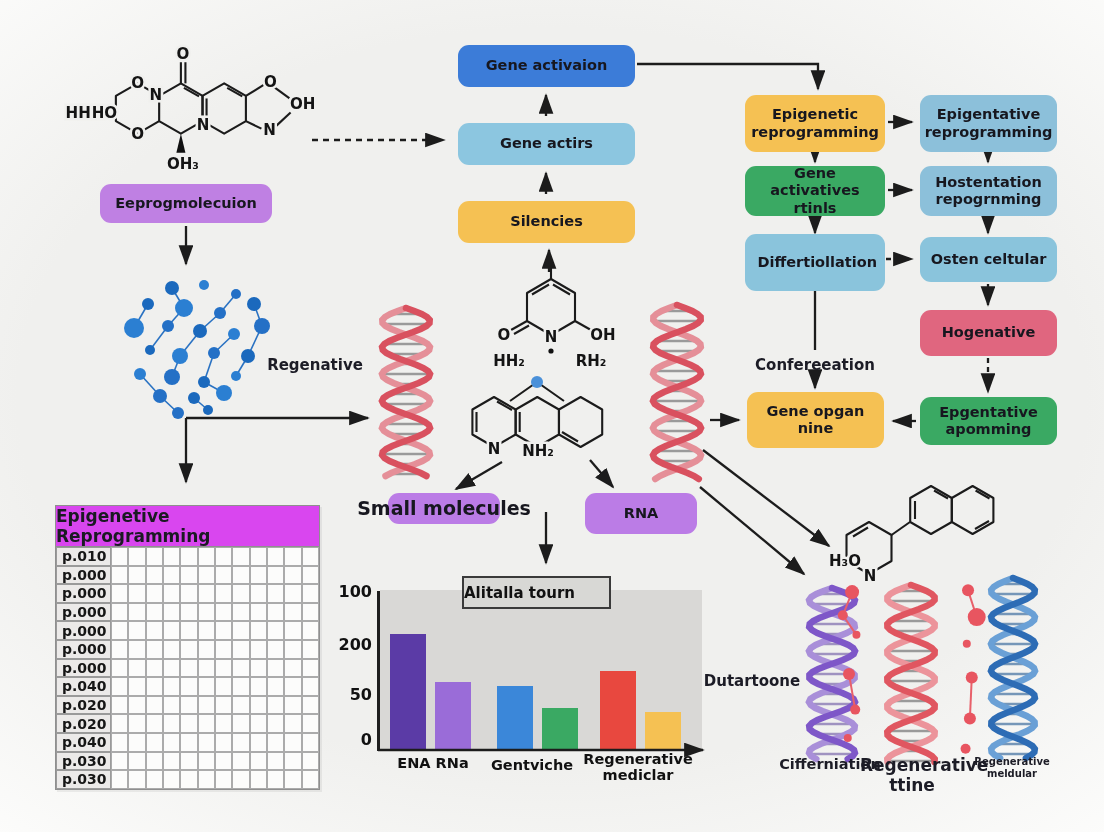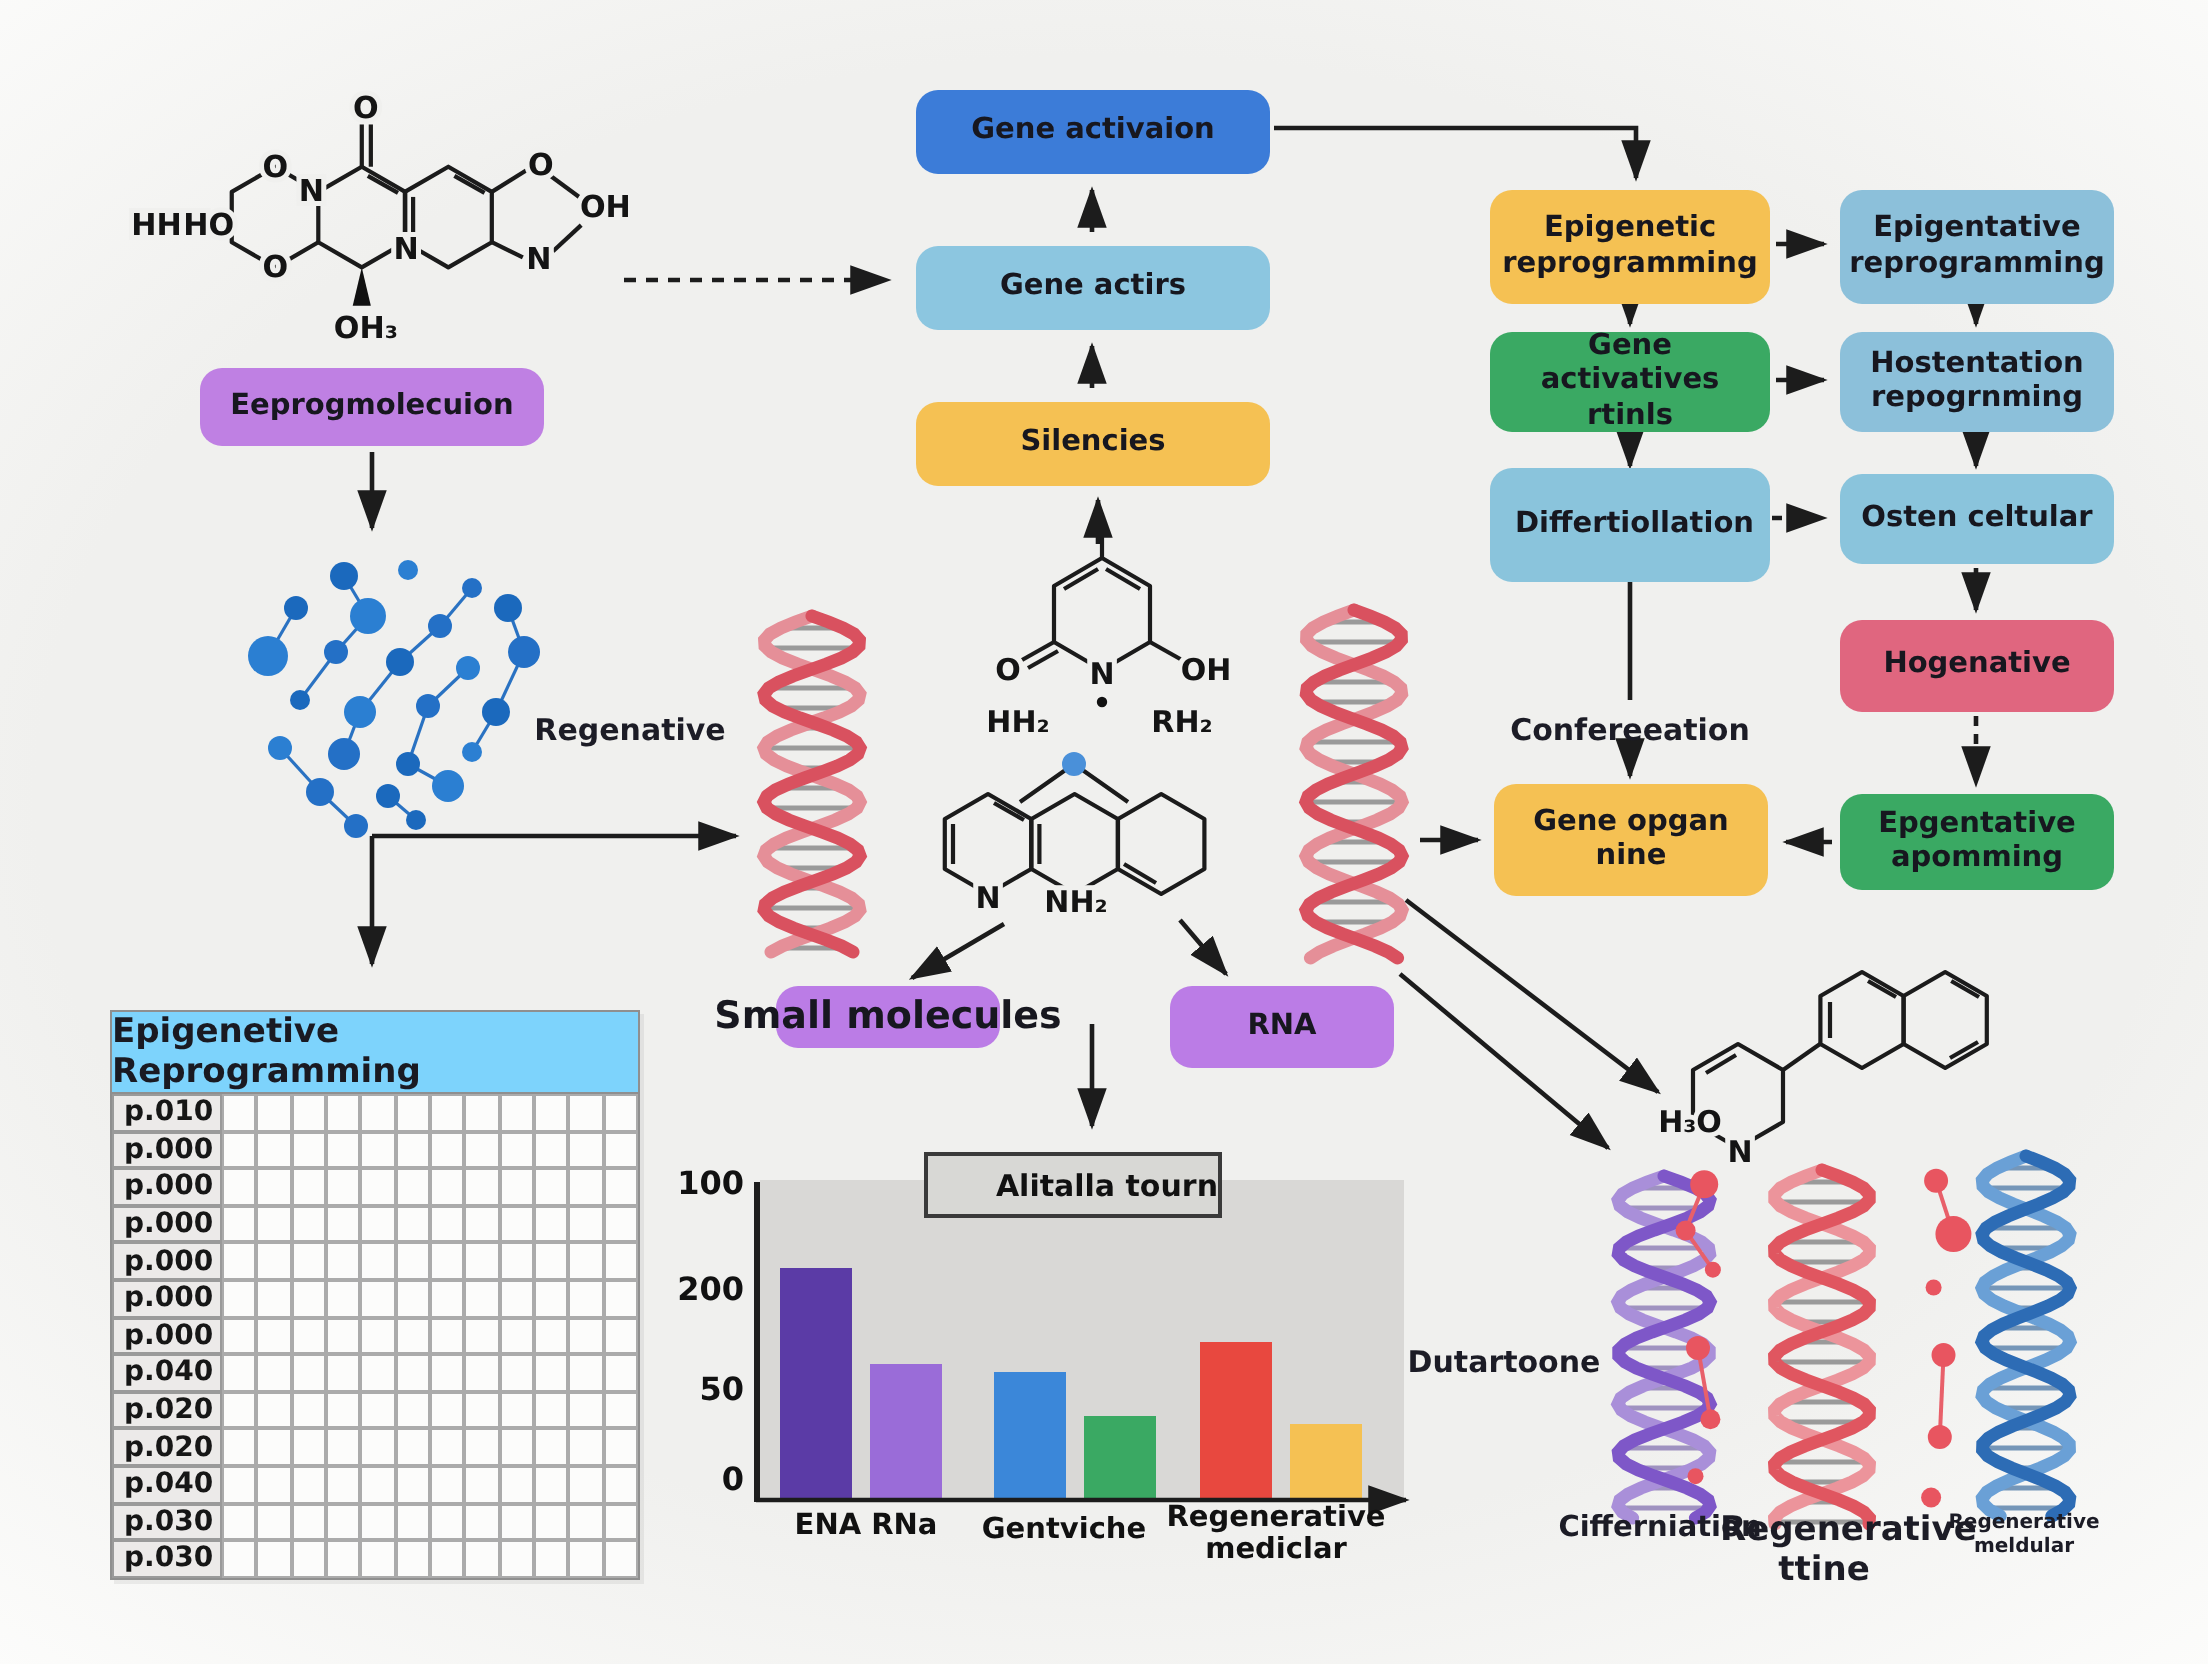--- a/index.html
+++ b/index.html
@@ -15,33 +15,33 @@
     padding:3px 8px;box-sizing:border-box;z-index:6;
   }
   .txt{position:absolute;font-weight:700;color:#1c1c26;text-align:center;z-index:6;font-size:15px;}
   .atom{font-family:"DejaVu Sans",sans-serif;font-size:15px;font-weight:600;fill:#141414;
         stroke:#f0f0ee;stroke-width:5px;paint-order:stroke;text-anchor:middle;}
   svg.mol path, svg.mol line, svg.mol polyline{stroke:#1b1b1b;stroke-width:2.1;fill:none;stroke-linejoin:round;}
   .helix{position:absolute;z-index:3;}
   
   .ptable{position:absolute;left:55px;top:505px;width:265px;z-index:6;background:#fcfcfb;
           border:1px solid #8f8f8f;box-sizing:border-box;box-shadow:2px 2px 0 rgba(0,0,0,0.06);}
-  .ptable-header{height:40px;background:#7dd3fc;display:flex;align-items:center;justify-content:center;
+  .ptable-header{height:40px;background:#d946ef;display:flex;align-items:center;justify-content:center;
           font-weight:700;font-size:17px;color:#1a1a22;border-bottom:1px solid #8f8f8f;}
   .trow{display:grid;grid-template-columns:55px repeat(12,1fr);height:18.6px;}
   .tlabel{background:#eceae9;border:0.5px solid #9a9a9a;font-size:14px;font-weight:600;color:#161616;
           padding-left:5px;display:flex;align-items:center;box-sizing:border-box;}
   .tcell{border:0.5px solid #ababab;background:#fcfcfb;box-sizing:border-box;}
   
   .chart-panel{position:absolute;left:380px;top:590px;width:322px;height:160px;background:#d9d8d6;z-index:2;}
   .bar{position:absolute;bottom:0;width:36px;z-index:3;}
   .yaxis{position:absolute;left:377px;top:591px;width:3px;height:160px;background:#1e1e1e;z-index:4;}
   .ytick{position:absolute;width:36px;text-align:right;font-size:16px;font-weight:700;color:#111;z-index:6;}
   .chart-title-box{position:absolute;left:462px;top:576px;width:145px;height:29px;background:#d8d8d5;
-          border:2px solid #3a3a3a;display:flex;align-items:center;justify-content:flex-end;
+          border:2px solid #3a3a3a;display:flex;align-items:center;justify-content:flex-start;
           font-weight:700;font-size:15px;color:#111;z-index:7;}
   .xlabel{position:absolute;font-size:14.5px;font-weight:700;color:#111;text-align:center;z-index:6;line-height:1.1;}
   #overlay{position:absolute;left:0;top:0;z-index:5;pointer-events:none;}
   .cluster{position:absolute;left:112px;top:278px;z-index:3;}
 </style>
 </head>
 <body>
 
 <div id="stage">
 

